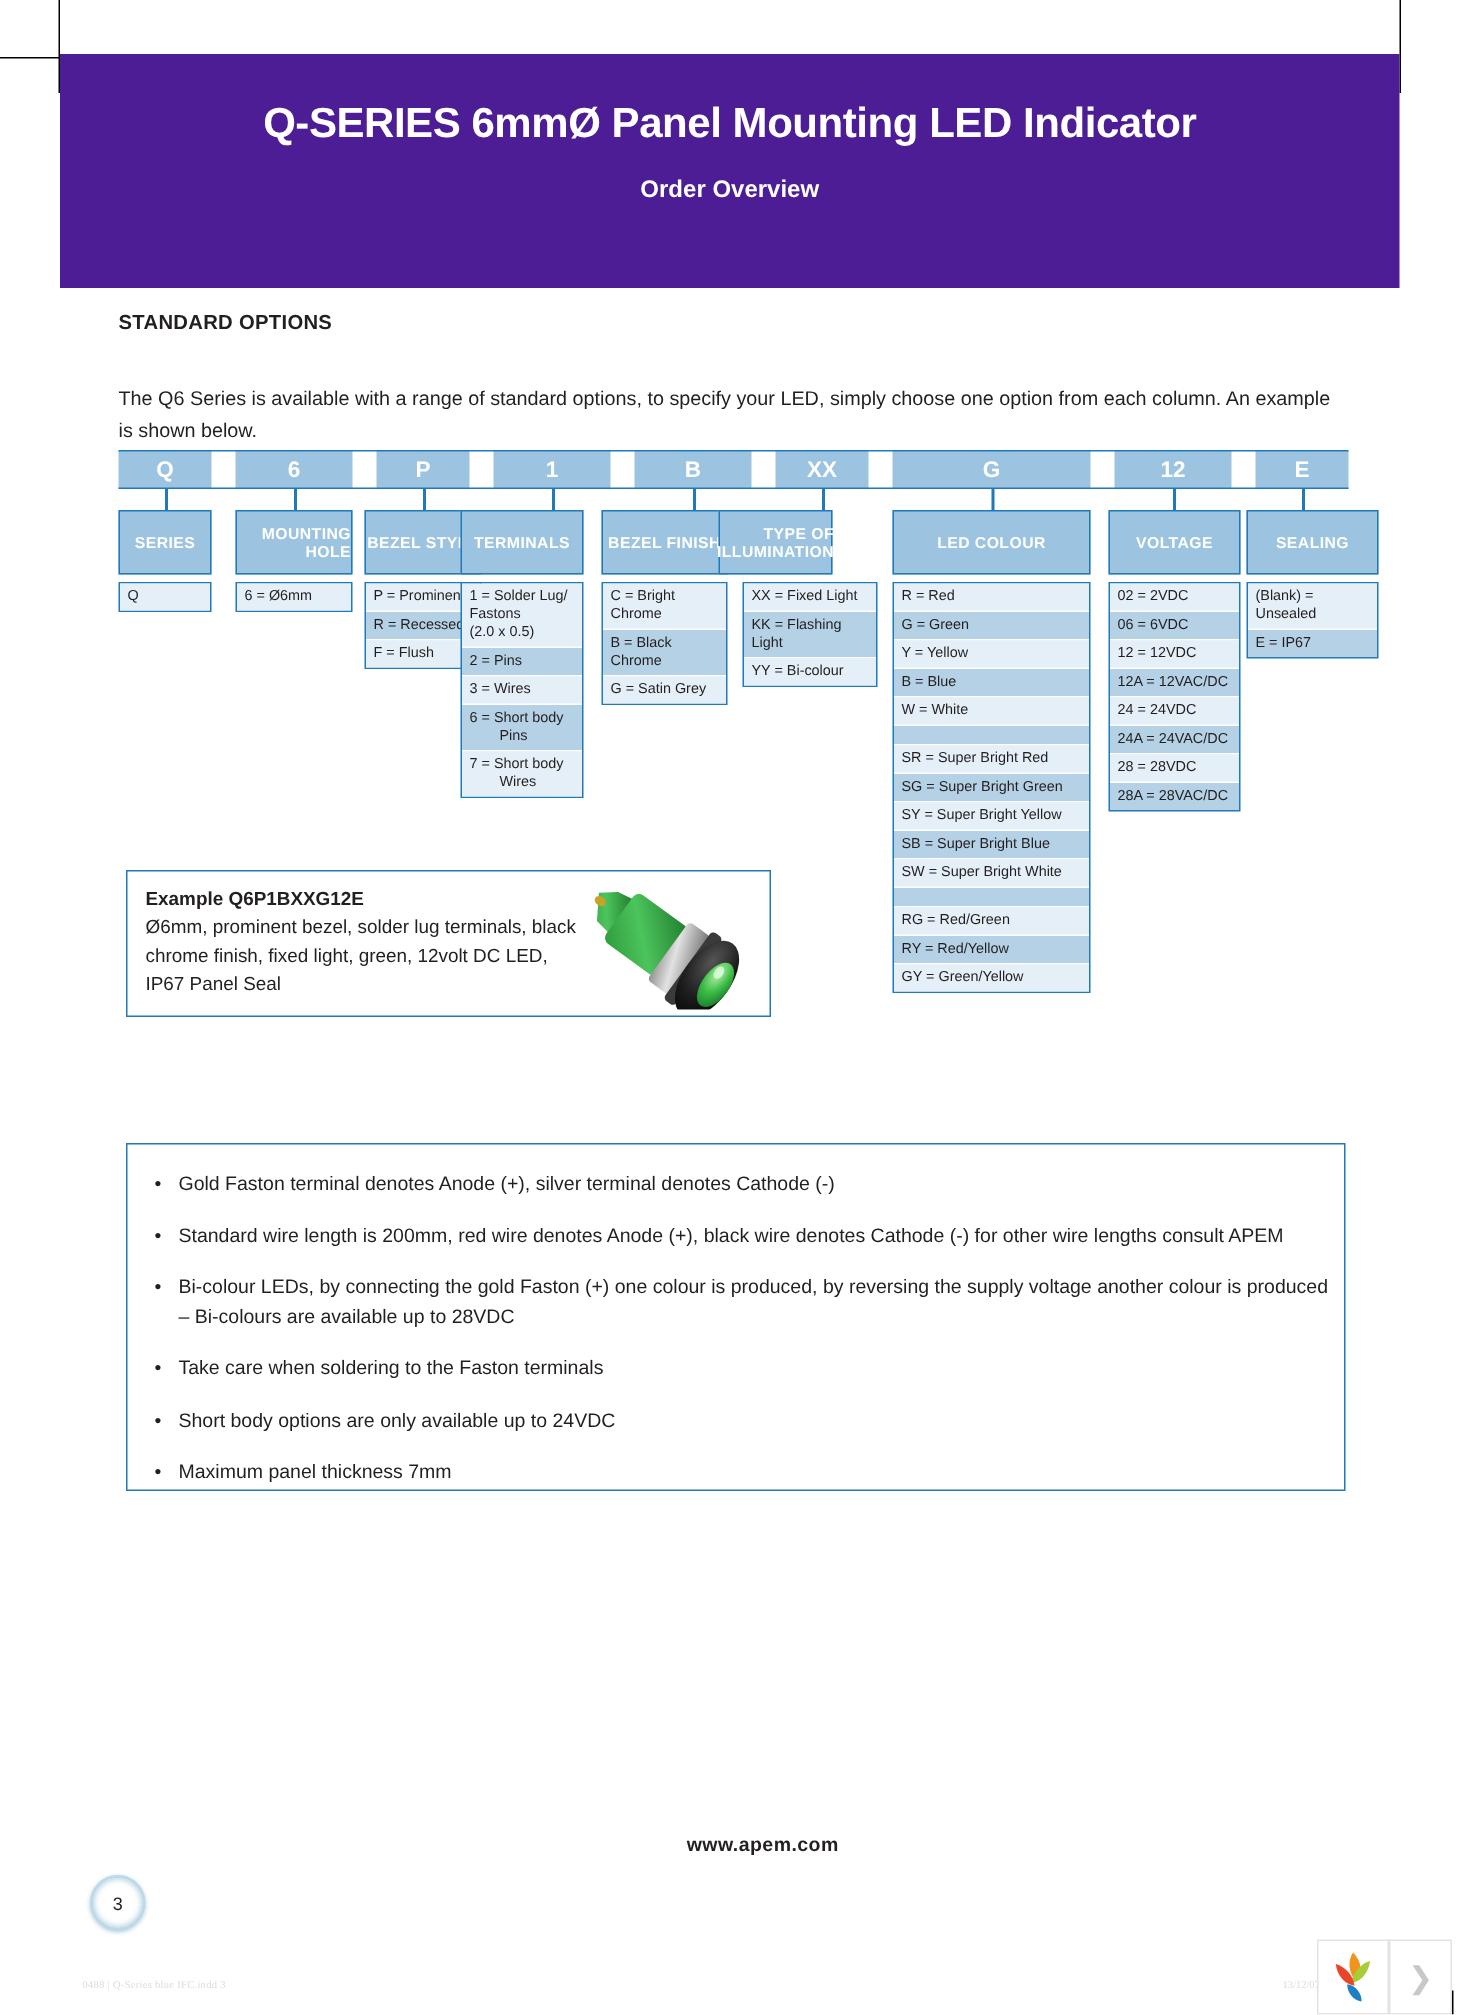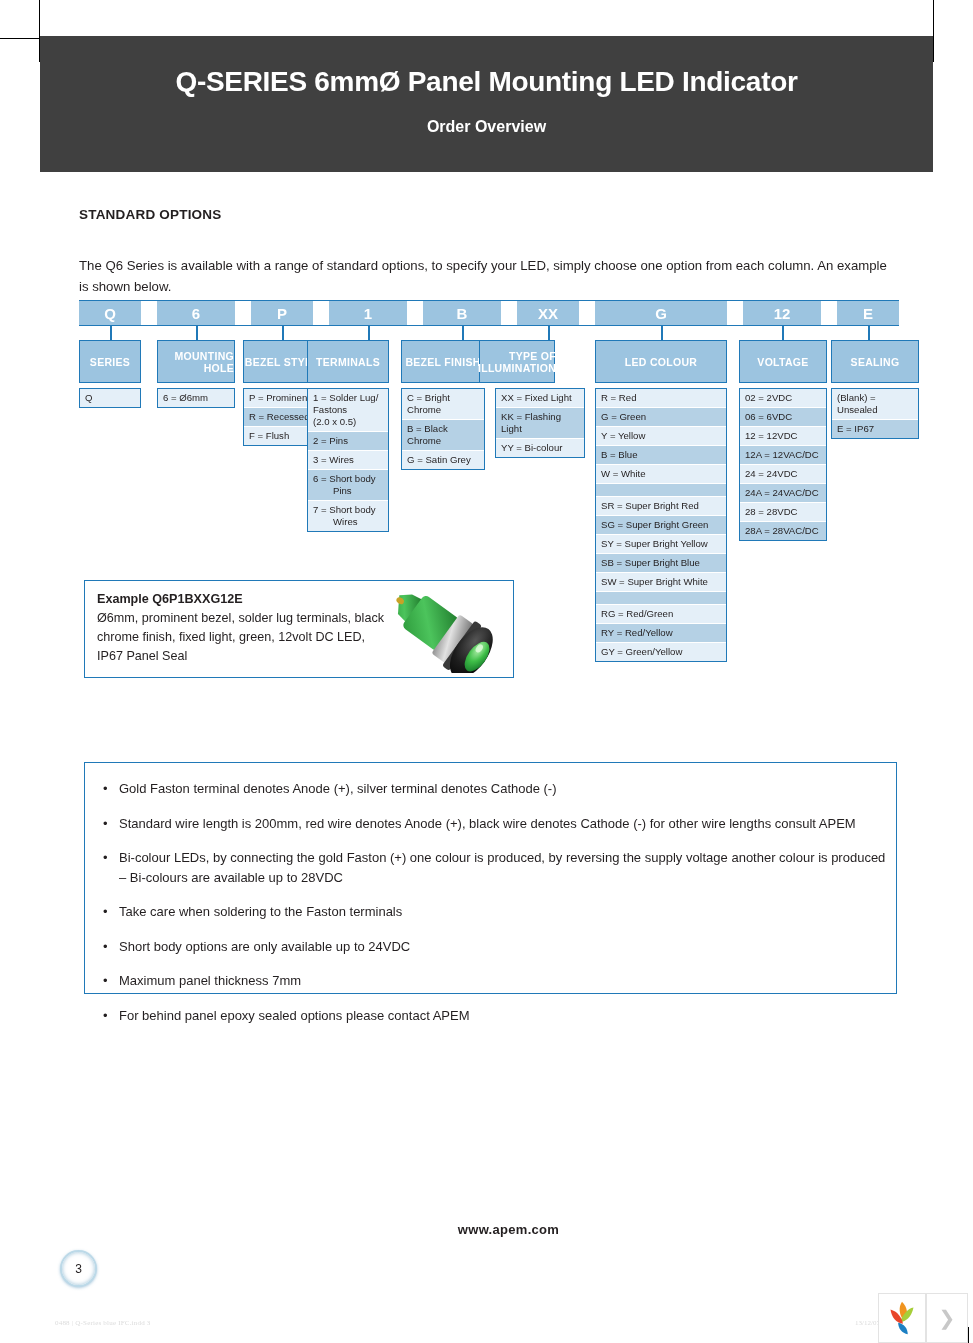--- a/index.html
+++ b/index.html
@@ -8,22 +8,22 @@
     font-family:"Liberation Sans", sans-serif;
     color:#231f20;position:relative;overflow:hidden;
   }
   
   .crop{position:absolute;background:#000;}
   .crop.v{width:1px;height:62px;}
   .crop.h{height:1px;width:62px;}
 
   
   .banner{
-    position:absolute;left:40px;top:36px;width:893px;height:136px;
-    background:#404040;
+    position:absolute;left:40px;top:36px;width:893px;height:156px;
+    background:#4c1d95;
   }
   .banner h1{
     margin:0;position:absolute;left:0;right:0;top:30px;text-align:center;
     color:#fff;font-size:28px;font-weight:bold;letter-spacing:-0.3px;
   }
   .banner h2{
     margin:16px;position:absolute;left:0;right:0;top:66px;text-align:center;
     color:#fff;font-size:16px;font-weight:bold;
   }
 
@@ -283,21 +283,20 @@
 </div>
 
 <div class="notes">
   <ul id="notelist">
       <li>Gold Faston terminal denotes Anode (+), silver terminal denotes Cathode (-)</li>
       <li>Standard wire length is 200mm, red wire denotes Anode (+), black wire denotes Cathode (-) for other wire lengths consult APEM</li>
       <li>Bi-colour LEDs, by connecting the gold Faston (+) one colour is produced, by reversing the supply voltage another colour is produced – Bi-colours are available up to 28VDC</li>
       <li>Take care when soldering to the Faston terminals</li>
       <li>Short body options are only available up to 24VDC</li>
       <li>Maximum panel thickness 7mm</li>
-      <li>For behind panel epoxy sealed options please contact APEM</li>
     </ul>
 </div>
 
 <div class="weburl">www.apem.com</div>
 <div class="pagenum">3</div>
 <div class="printmark">0488 | Q-Series blue IFC.indd   3</div>
 <div class="printdate">13/12/07</div>
 <div class="corner-logo">
   <svg viewBox="0 0 48 50" width="46" height="48">
     <path d="M24 8 C30 14 31 22 26 28 C21 22 20 14 24 8 Z" fill="#f0941f"></path>

